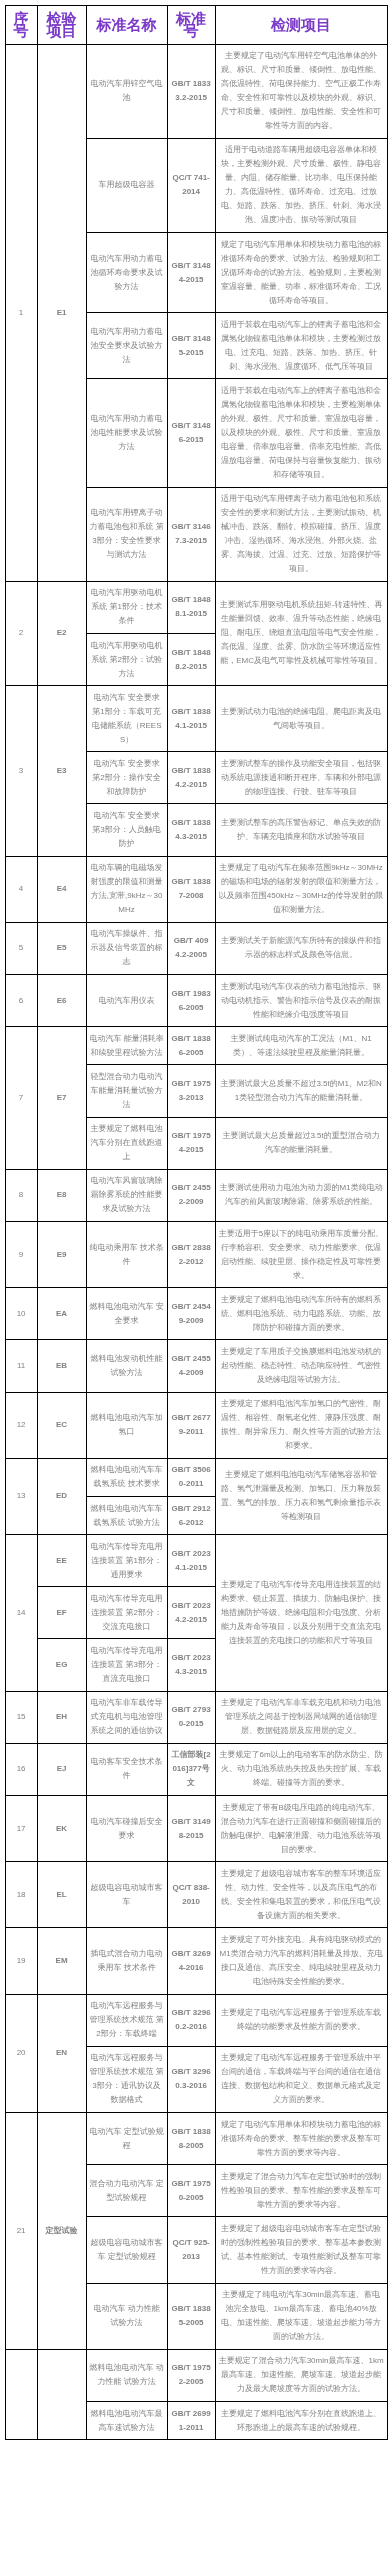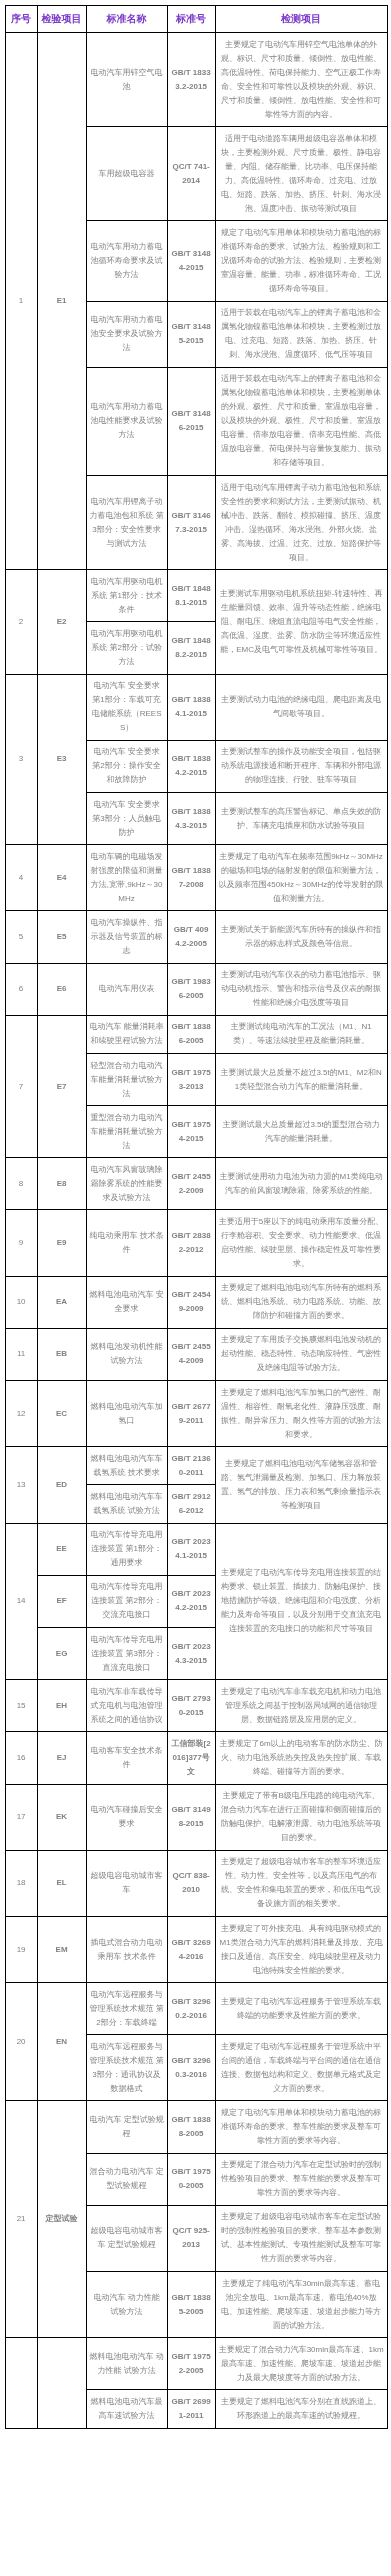--- a/index.html
+++ b/index.html
@@ -18,21 +18,21 @@
   }
   table.std th, table.std td{
     border:0.6px solid var(--border);
     text-align:center;
     vertical-align:middle;
     word-break:break-all;
     overflow-wrap:anywhere;
   }
   table.std th{
     color:var(--header-text);
-    font-size:10px;
+    font-size:15px;
     font-weight:bold;
     padding:7.5px 1.7px;
     line-height:11.5px;
   }
   table.std td{
     color:var(--body-text);
     font-size:8px;
     line-height:14px;
     padding:4.6px 2.9px;
   }
@@ -156,21 +156,21 @@
           <td class="col-name">电动汽车 能量消耗率和续驶里程试验方法</td>
           <td class="col-std">GB/T 18386-2005</td>
           <td class="col-detect">主要测试纯电动汽车的工况法（M1、N1类）、等速法续驶里程及能量消耗量。</td>
         </tr>
         <tr>
           <td class="col-name">轻型混合动力电动汽车能量消耗量试验方法</td>
           <td class="col-std">GB/T 19753-2013</td>
           <td class="col-detect">主要测试最大总质量不超过3.5t的M1、M2和N1类轻型混合动力汽车的能量消耗量。</td>
         </tr>
         <tr>
-          <td class="col-name">重型混合动力电动汽车能量消耗量试验方法</td>
+          <td class="col-name">主要规定了燃料电池汽车分别在直线跑道上</td>
           <td class="col-std">GB/T 19754-2015</td>
           <td class="col-detect">主要测试最大总质量超过3.5t的重型混合动力汽车的能量消耗量。</td>
         </tr>
         <tr>
           <td class="col-seq">8</td>
           <td class="col-item">E8</td>
           <td class="col-name">电动汽车风窗玻璃除霜除雾系统的性能要求及试验方法</td>
           <td class="col-std">GB/T 24552-2009</td>
           <td class="col-detect">主要测试使用动力电池为动力源的M1类纯电动汽车的前风窗玻璃除霜、除雾系统的性能。</td>
         </tr>
@@ -199,21 +199,21 @@
           <td class="col-seq">12</td>
           <td class="col-item">EC</td>
           <td class="col-name">燃料电池电动汽车加氢口</td>
           <td class="col-std">GB/T 26779-2011</td>
           <td class="col-detect">主要规定了燃料电池汽车加氢口的气密性、耐温性、相容性、耐氧老化性、液静压强度、耐振性、耐异常压力、耐久性等方面的试验方法和要求。</td>
         </tr>
         <tr>
           <td class="col-seq" rowspan="2">13</td>
           <td class="col-item" rowspan="2">ED</td>
           <td class="col-name">燃料电池电动汽车车载氢系统 技术要求</td>
-          <td class="col-std">GB/T 21360-2011</td>
+          <td class="col-std">GB/T 35060-2011</td>
           <td class="col-detect" rowspan="2">主要规定了燃料电池电动汽车储氢容器和管路、氢气泄漏量及检测、加氢口、压力释放装置、氢气的排放、压力表和氢气剩余量指示表等检测项目</td>
         </tr>
         <tr>
           <td class="col-name">燃料电池电动汽车车载氢系统 试验方法</td>
           <td class="col-std">GB/T 29126-2012</td>
         </tr>
         <tr>
           <td class="col-seq" rowspan="3">14</td>
           <td class="col-item">EE</td>
           <td class="col-name">电动汽车传导充电用连接装置 第1部分：通用要求</td>

